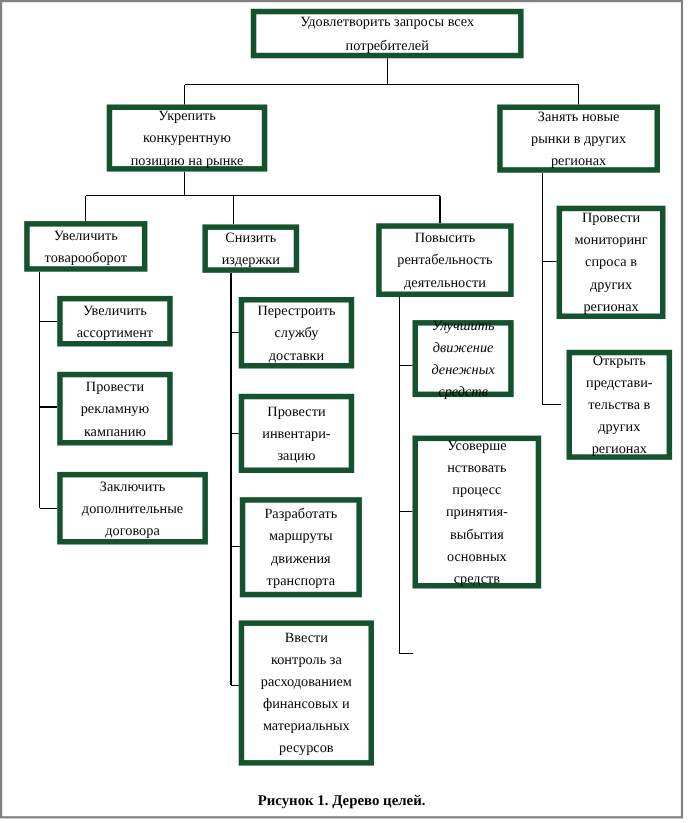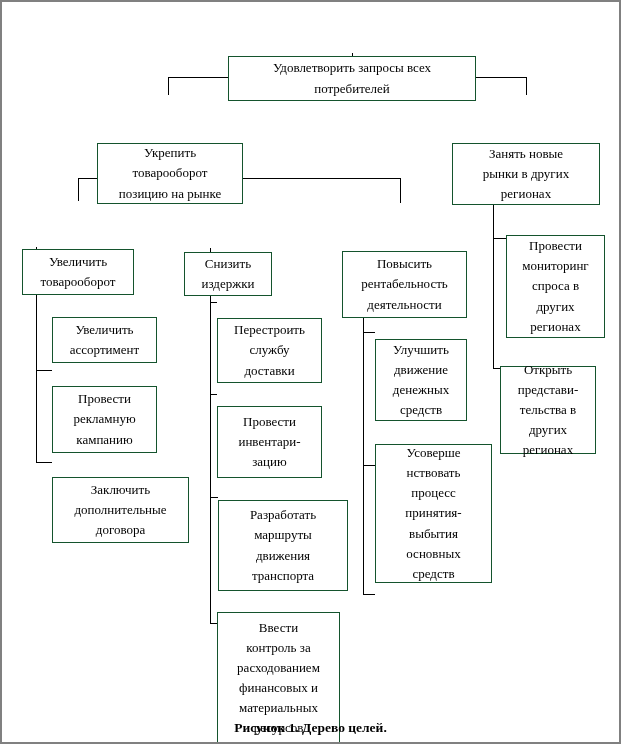--- a/index.html
+++ b/index.html
@@ -29,30 +29,29 @@
   .connector-layer {
     position: absolute;
     left: 0;
     top: 0;
     width: 628px;
     height: 748px;
   }
   .node {
     position: absolute;
     box-sizing: border-box;
-    border: 1px solid #14532d;
+    border: 5px solid #14532d;
     background: #ffffff;
     display: flex;
     align-items: center;
     justify-content: center;
     text-align: center;
     white-space: pre-line;
     font-size: 13px;
     line-height: 1.55;
-    margin-top: 48px;
   }
   .caption {
     position: absolute;
     left: 0;
     top: 700px;
     width: 621px;
     text-align: center;
     font-weight: bold;
     font-size: 13.5px;
     margin-top: 20px;
@@ -94,21 +93,21 @@
 
     <line x1="493" y1="157" x2="493" y2="368"></line>
     <line x1="493" y1="238" x2="506" y2="238"></line>
     <line x1="493" y1="368" x2="510" y2="368"></line>
   </svg>
 
   <div class="node" style="left:228px; top:8px; width:248px; height:45px;">Удовлетворить запросы всех
 потребителей</div>
 
   <div class="node" style="left:97px; top:95px; width:146px; height:61px;">Укрепить
-товарооборот
+конкурентную
 позицию на рынке</div>
 
   <div class="node" style="left:452px; top:95px; width:148px; height:62px;text-align:center;">Занять новые
 рынки в других
 регионах</div>
 
   <div class="node" style="left:22px; top:201px; width:112px; height:46px;">Увеличить
 товарооборот</div>
 
   <div class="node" style="left:184px; top:204px; width:88px; height:44px;">Снизить
@@ -117,21 +116,21 @@
   <div class="node" style="left:342px; top:203px; width:125px; height:67px;">Повысить
 рентабельность
 деятельности</div>
 
   <div class="node" style="left:506px; top:187px; width:99px; height:103px;">Провести
 мониторинг
 спроса в
 других
 регионах</div>
 
-  <div class="node" style="left:500px; top:318px; width:96px; height:88px;">Открыть
+  <div class="node" style="left:515px; top:318px; width:96px; height:100px;">Открыть
 представи-
 тельства в
 других
 регионах</div>
 
   <div class="node" style="left:52px; top:269px; width:105px; height:46px;">Увеличить
 ассортимент</div>
 
   <div class="node" style="left:52px; top:338px; width:105px; height:67px;">Провести
 рекламную
@@ -142,33 +141,33 @@
 доставки</div>
 
   <div class="node" style="left:52px; top:429px; width:137px; height:66px;">Заключить
 дополнительные
 договора</div>
 
   <div class="node" style="left:217px; top:358px; width:105px; height:72px;">Провести
 инвентари-
 зацию</div>
 
-  <div class="node" style="left:218px; top:452px; width:130px; height:91px;">Разработать
+  <div class="node" style="left:218px; top:452px; width:111px; height:91px;">Разработать
 маршруты
 движения
 транспорта</div>
 
   <div class="node" style="left:217px; top:564px; width:123px; height:132px;">Ввести
 контроль за
 расходованием
 финансовых и
 материальных
 ресурсов</div>
 
-  <div class="node" style="left:375px; top:291px; width:92px; height:82px;">Улучшить
+  <div class="node" style="left:375px; top:291px; width:92px; height:70px;font-style:italic;">Улучшить
 движение
 денежных
 средств</div>
 
   <div class="node" style="left:375px; top:396px; width:117px; height:139px;">Усоверше
 нствовать
 процесс
 принятия-
 выбытия
 основных

